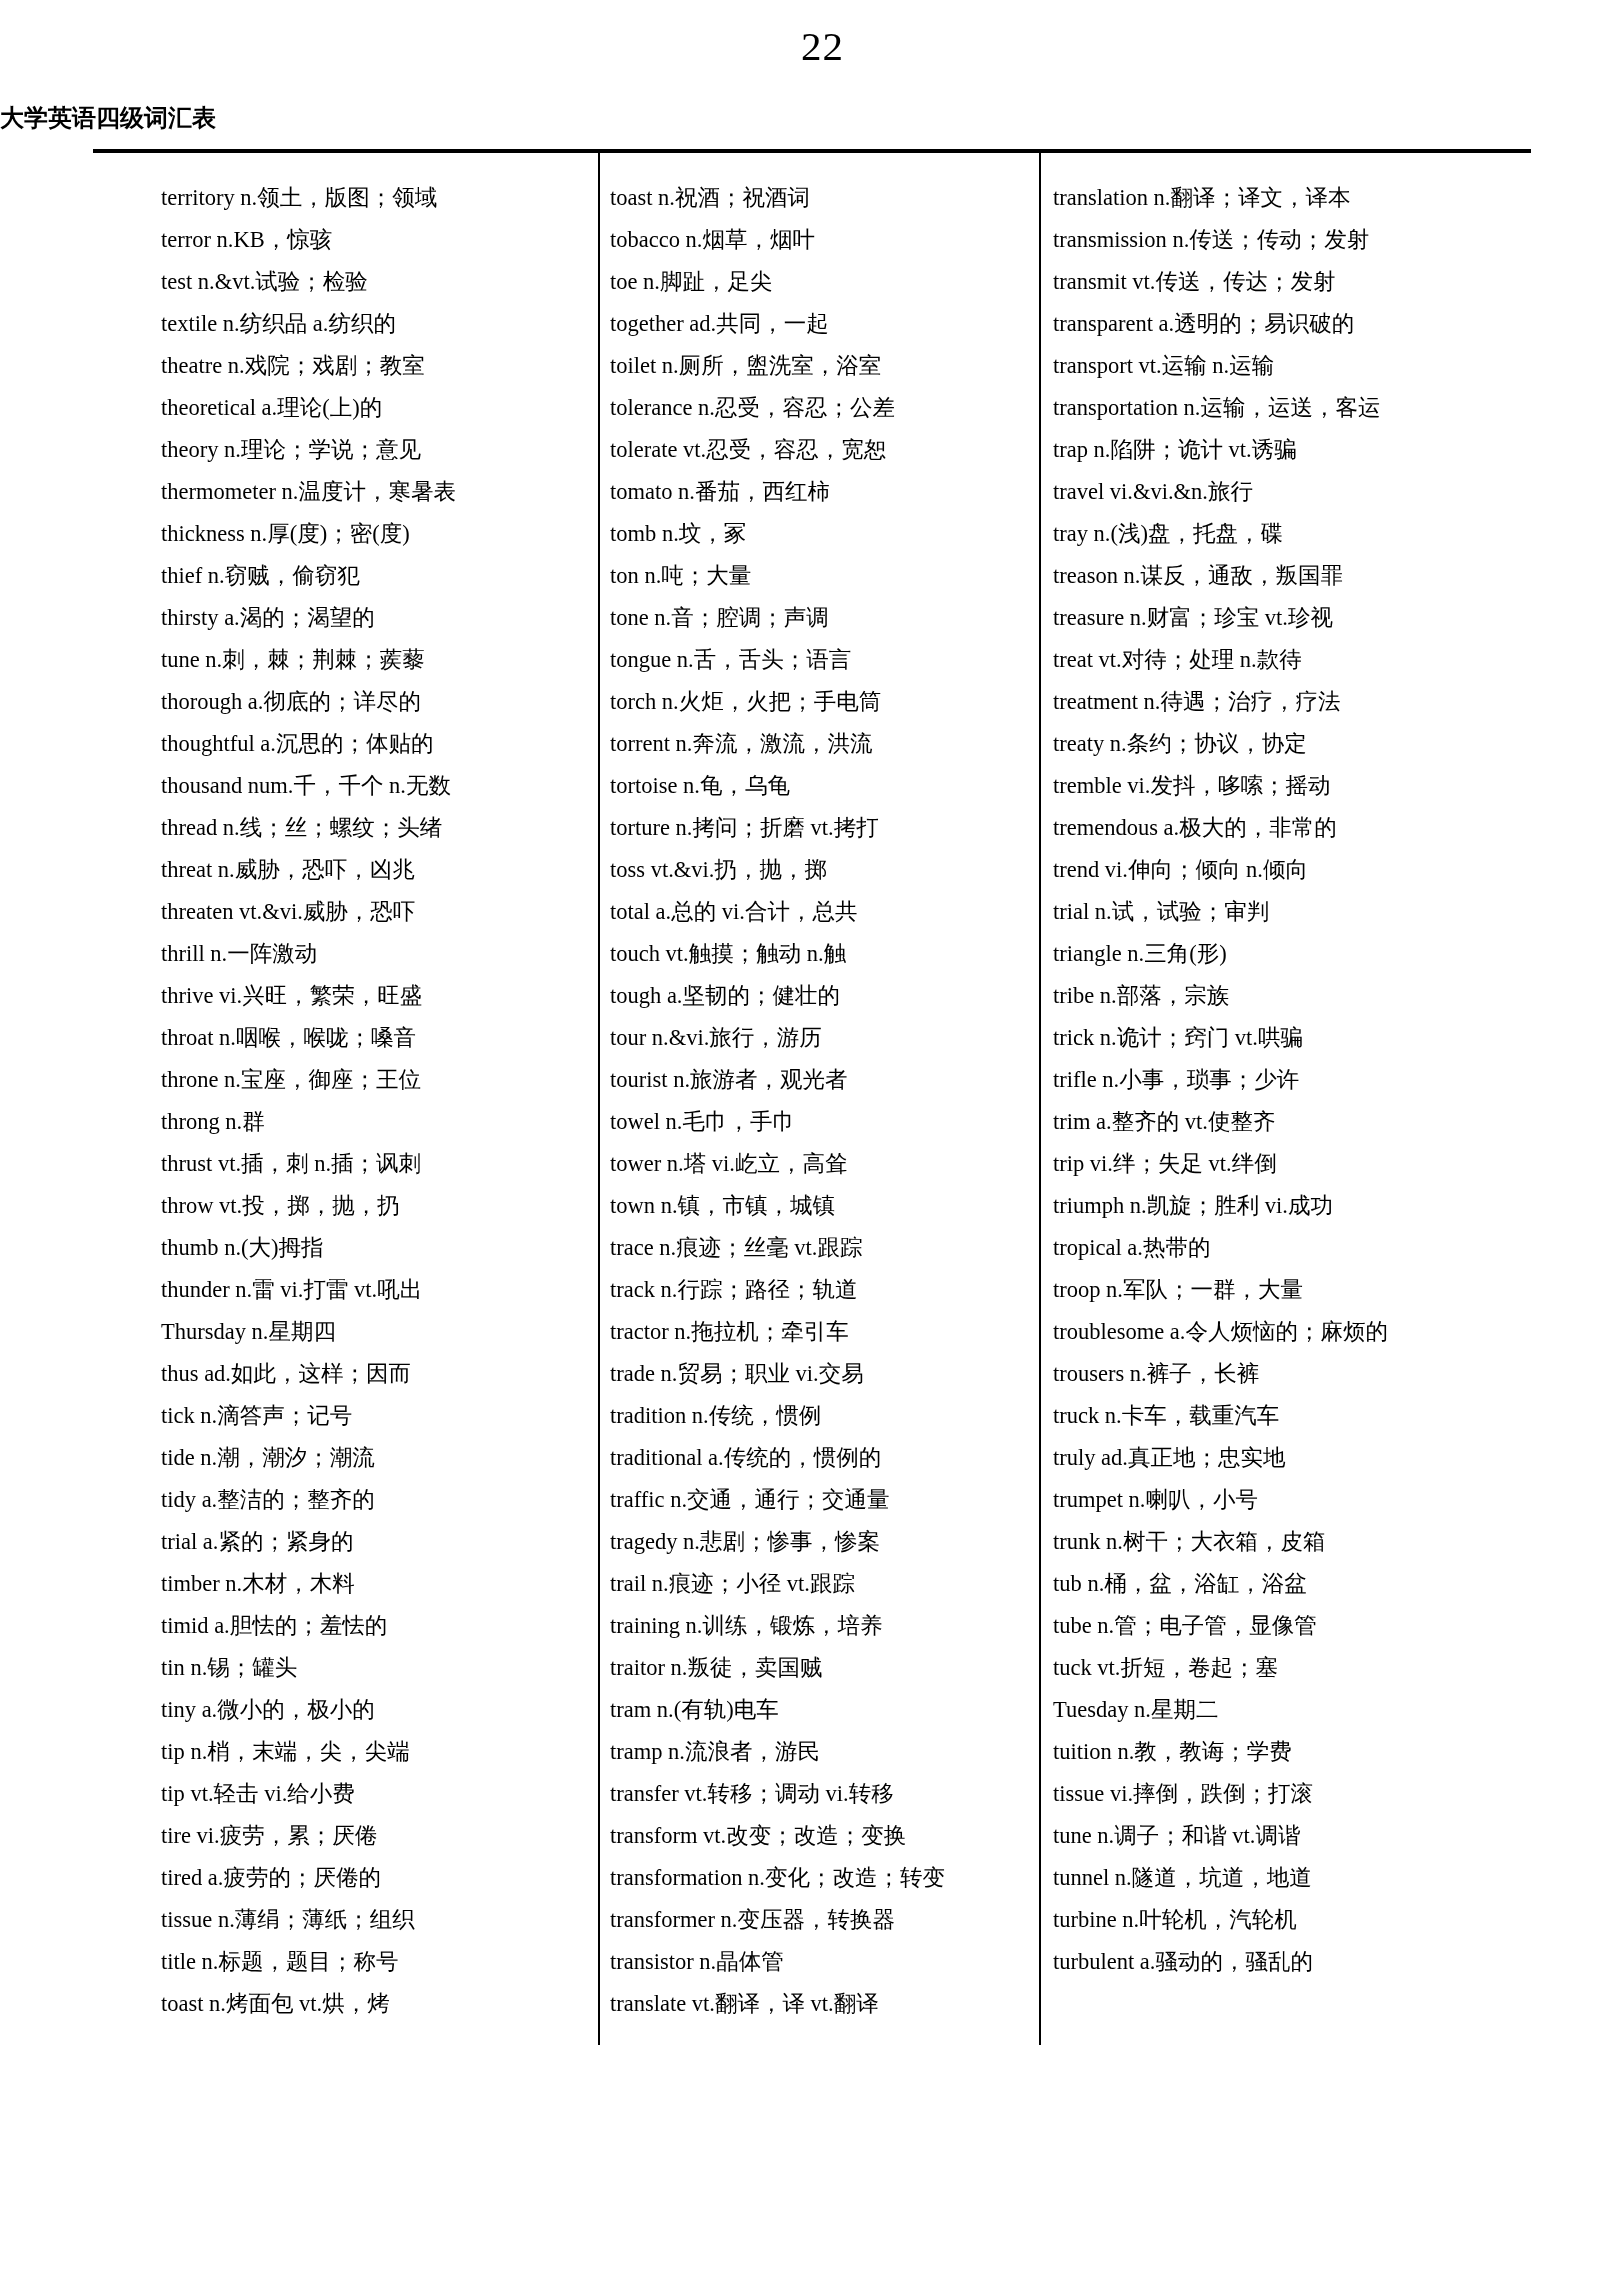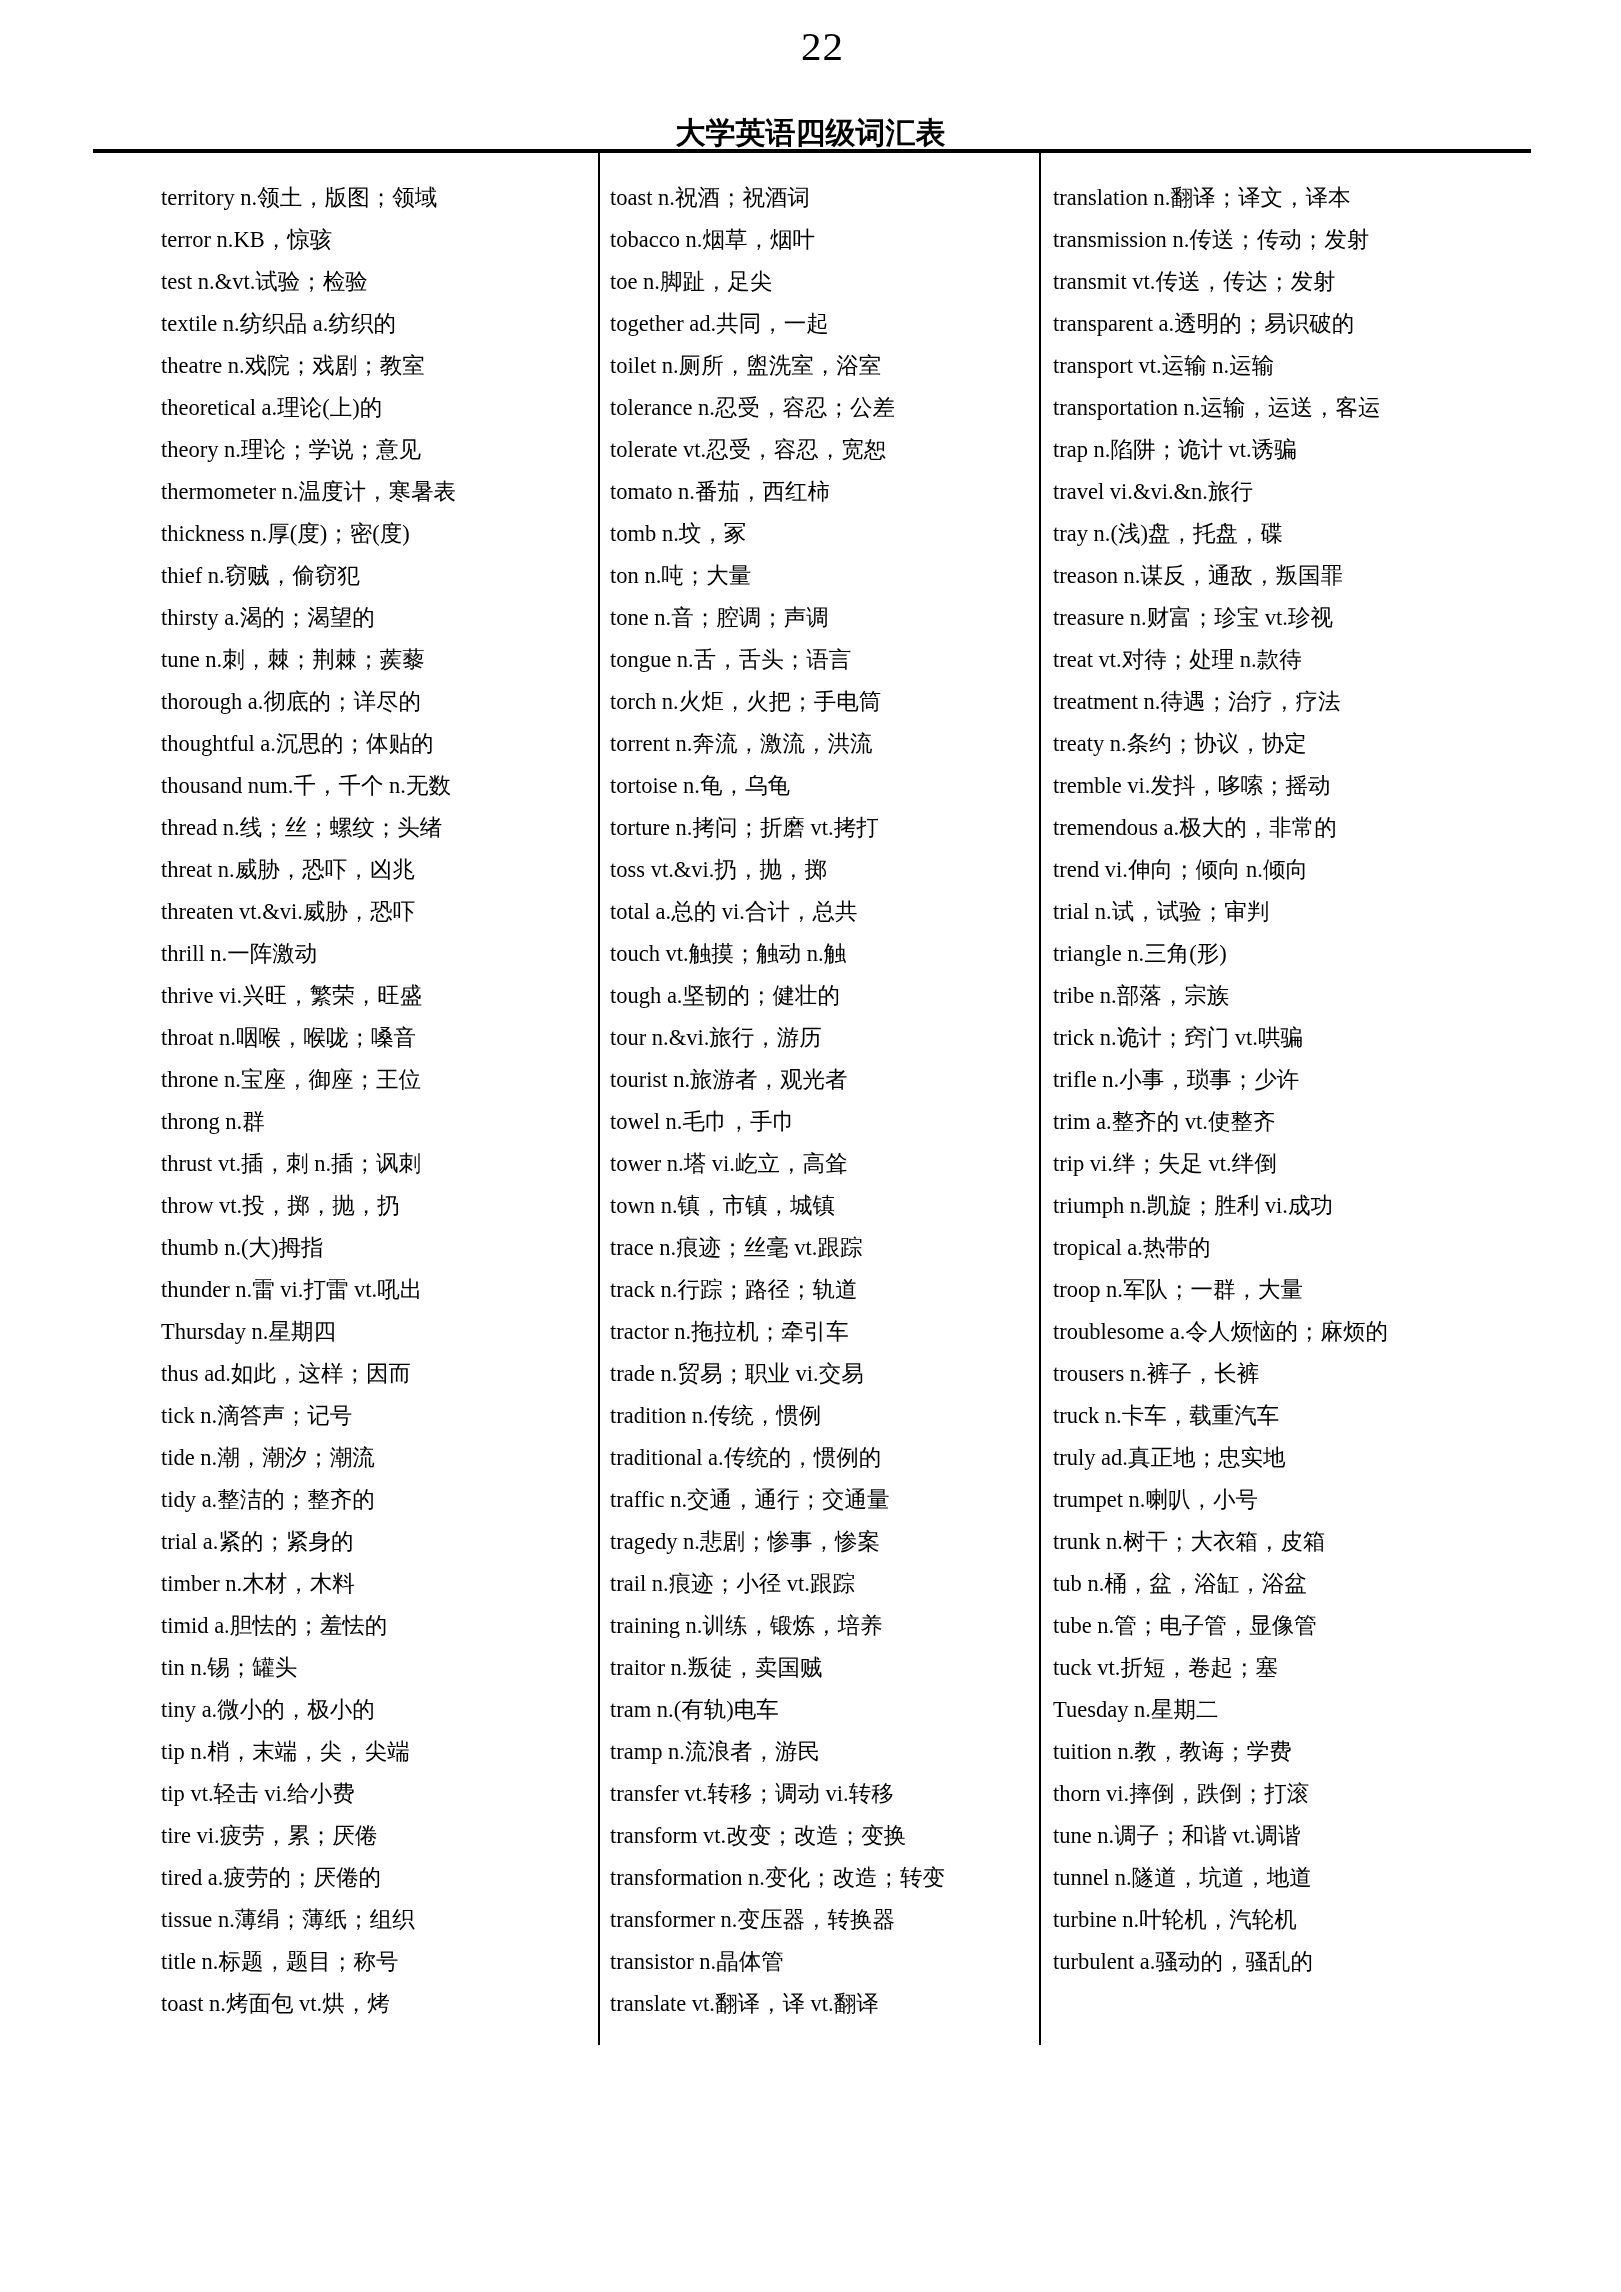--- a/index.html
+++ b/index.html
@@ -19,25 +19,25 @@
     position: absolute;
     top: 21.6px;
     left: 12px;
     width: 100%;
     text-align: center;
     font-size: 41px;
     letter-spacing: 1px;
   }
   .page-title {
     position: absolute;
-    top: 113px;
+    top: 102px;
     left: 0;
     width: 100%;
-    text-align: center;
-    font-size: 30px;
+    text-align: left;
+    font-size: 24px;
     font-weight: bold;
     font-family: "Liberation Sans", "DejaVu Sans", sans-serif;
   }
   .header-rule {
     position: absolute;
     top: 149px;
     left: 93px;
     width: 1438px;
     height: 3.9px;
     background: #000;
@@ -198,20 +198,20 @@
       <div class="entry">trousers n.裤子，长裤</div>
       <div class="entry">truck n.卡车，载重汽车</div>
       <div class="entry">truly ad.真正地；忠实地</div>
       <div class="entry">trumpet n.喇叭，小号</div>
       <div class="entry">trunk n.树干；大衣箱，皮箱</div>
       <div class="entry">tub n.桶，盆，浴缸，浴盆</div>
       <div class="entry">tube n.管；电子管，显像管</div>
       <div class="entry">tuck vt.折短，卷起；塞</div>
       <div class="entry">Tuesday n.星期二</div>
       <div class="entry">tuition n.教，教诲；学费</div>
-      <div class="entry">thorn vi.摔倒，跌倒；打滚</div>
+      <div class="entry">tissue vi.摔倒，跌倒；打滚</div>
       <div class="entry">tune n.调子；和谐 vt.调谐</div>
       <div class="entry">tunnel n.隧道，坑道，地道</div>
       <div class="entry">turbine n.叶轮机，汽轮机</div>
       <div class="entry">turbulent a.骚动的，骚乱的</div>
     </div>
 </div>
 
 
 </body></html>

